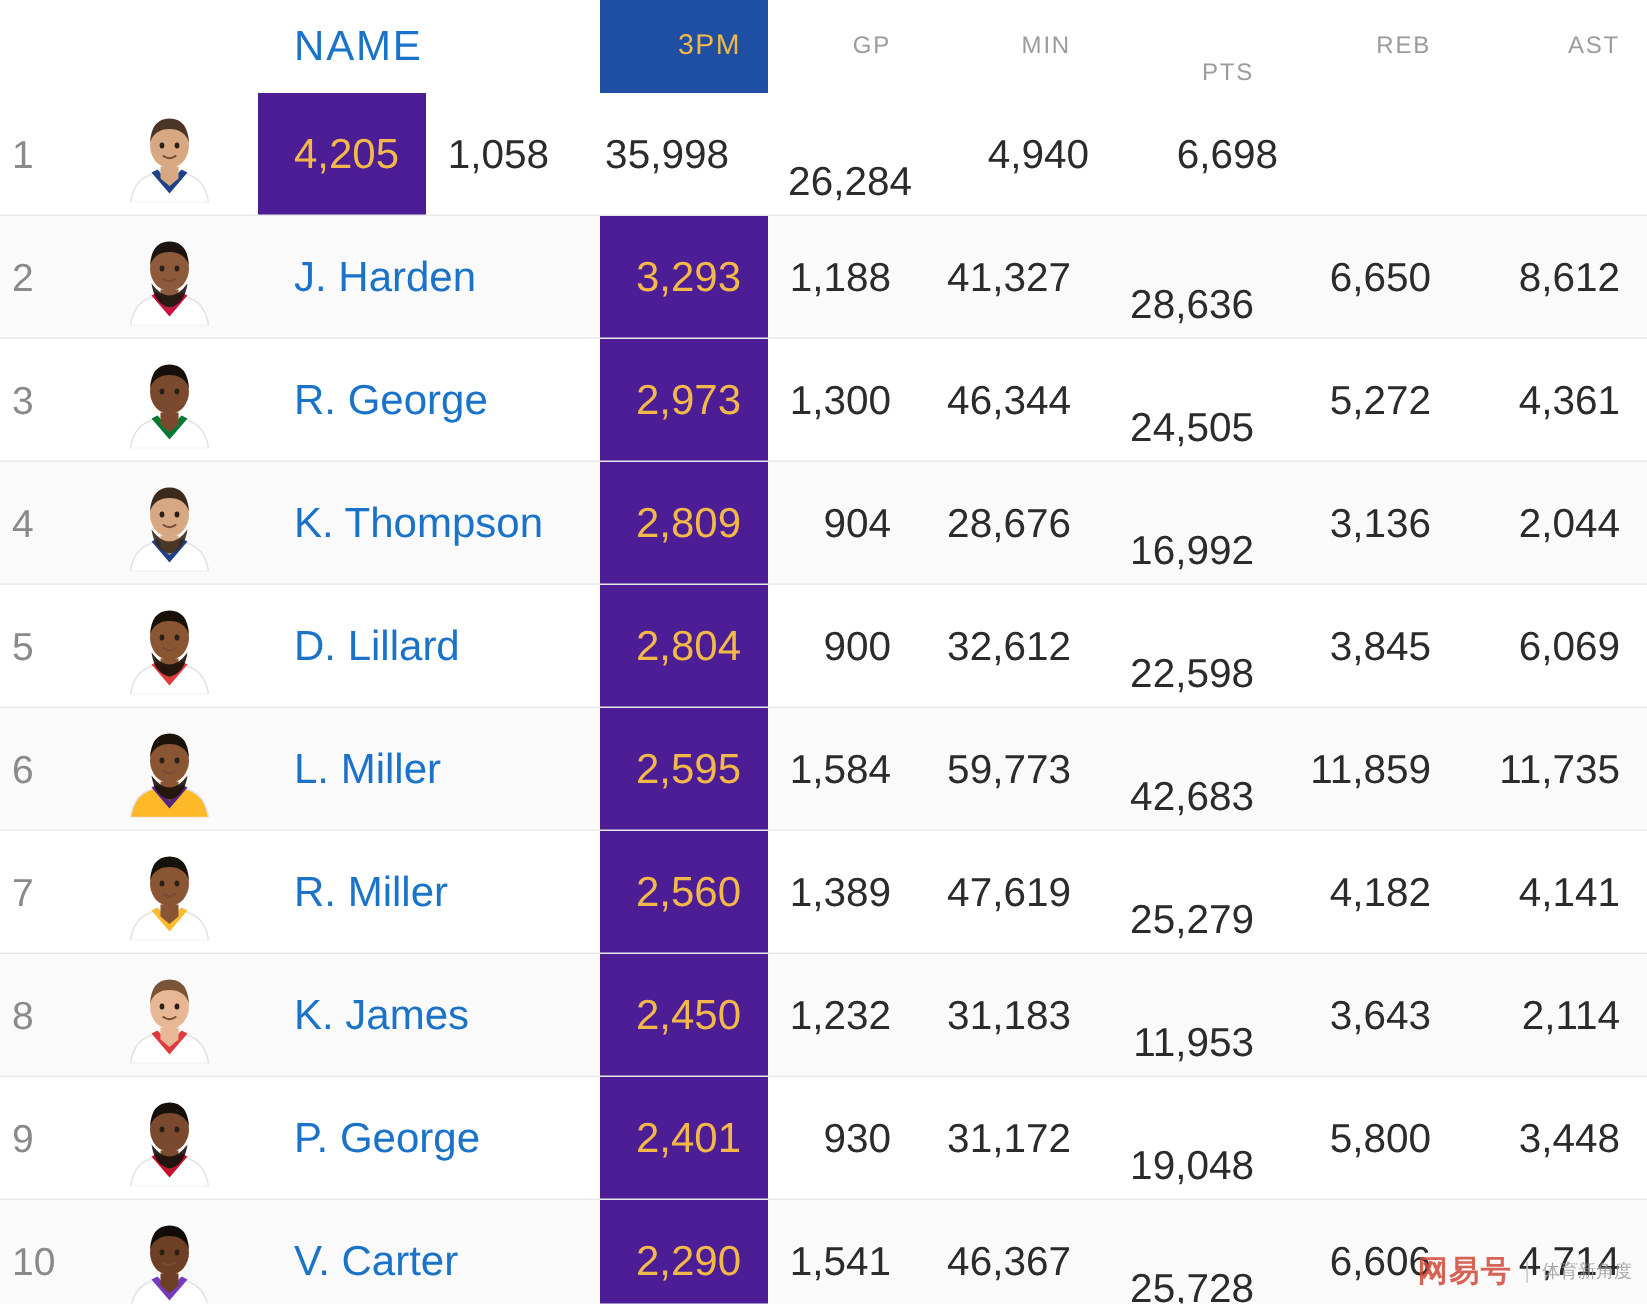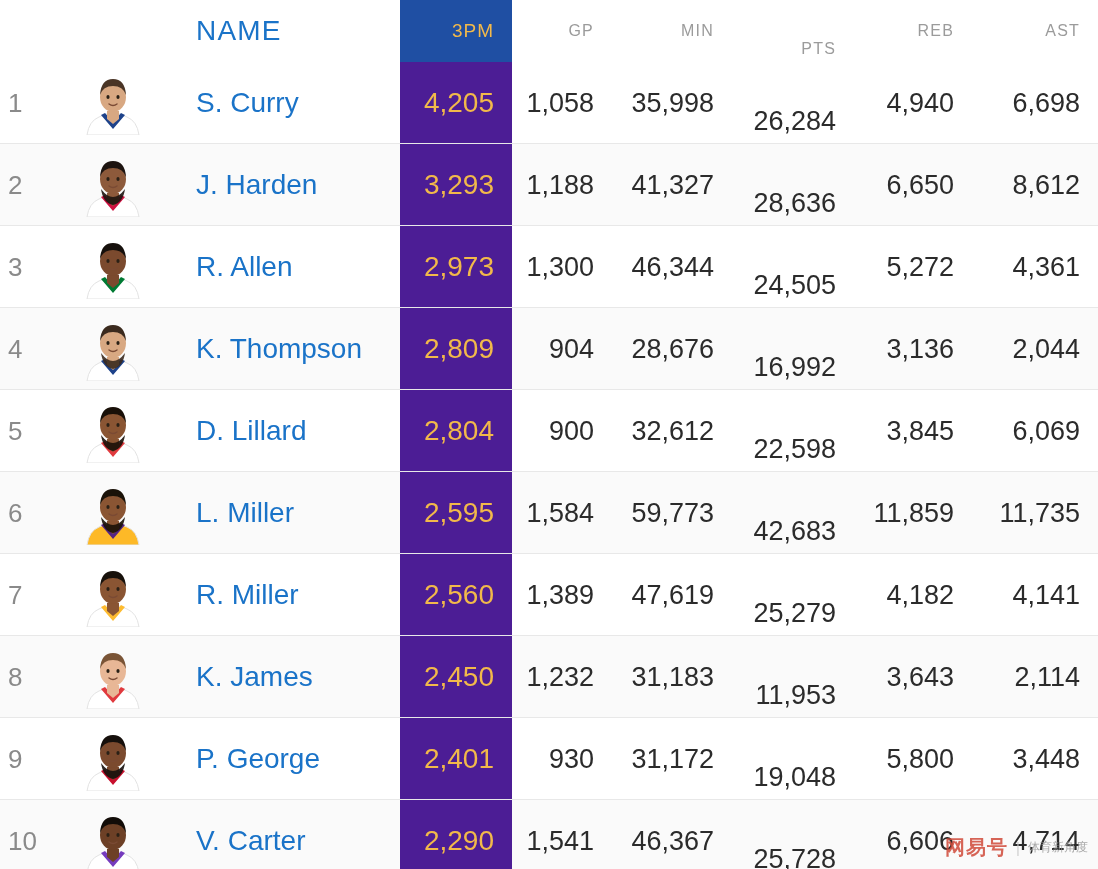--- a/index.html
+++ b/index.html
@@ -182,21 +182,20 @@
     <path d="M26 40 h12 v8 l-6 5 l-6 -5 z" fill="#d8a882"></path>
     <ellipse cx="32" cy="26" rx="13" ry="15" fill="#d8a882"></ellipse>
     <path d="M19 24 q1 -16 13 -16 q12 0 13 16 q-3 -9 -13 -9 q-10 0 -13 9 z" fill="#4a3526"></path>
 
     <ellipse cx="27" cy="26" rx="1.6" ry="2" fill="#2a2016"></ellipse>
     <ellipse cx="37" cy="26" rx="1.6" ry="2" fill="#2a2016"></ellipse>
     <path d="M28 33 q4 3 8 0" stroke="#7a4a34" stroke-width="1.4" fill="none" stroke-linecap="round"></path>
   </svg>
           </div>
         </div>
-        <div class="cell name col-name pad-l">S. Curry</div>
         <div class="threes col-3pm">4,205</div>
         <div class="cell col-gp pad-r">1,058</div>
         <div class="cell col-min pad-r">35,998</div>
         <div class="cell col-pts pad-r">26,284</div>
         <div class="cell col-reb pad-r">4,940</div>
         <div class="cell col-ast pad-r">6,698</div>
       </div>
       <div class="row alt">
         <div class="cell rank col-rank">2</div>
         <div class="col-photo">
@@ -232,21 +231,21 @@
     <path d="M26 40 h12 v8 l-6 5 l-6 -5 z" fill="#7b4a2e"></path>
     <ellipse cx="32" cy="26" rx="13" ry="15" fill="#7b4a2e"></ellipse>
     <path d="M19 24 q1 -16 13 -16 q12 0 13 16 q-3 -9 -13 -9 q-10 0 -13 9 z" fill="#16100c"></path>
 
     <ellipse cx="27" cy="26" rx="1.6" ry="2" fill="#2a2016"></ellipse>
     <ellipse cx="37" cy="26" rx="1.6" ry="2" fill="#2a2016"></ellipse>
     <path d="M28 33 q4 3 8 0" stroke="#7a4a34" stroke-width="1.4" fill="none" stroke-linecap="round"></path>
   </svg>
           </div>
         </div>
-        <div class="cell name col-name pad-l">R. Allen</div>
+        <div class="cell name col-name pad-l">R. George</div>
         <div class="threes col-3pm">2,973</div>
         <div class="cell col-gp pad-r">1,300</div>
         <div class="cell col-min pad-r">46,344</div>
         <div class="cell col-pts pad-r">24,505</div>
         <div class="cell col-reb pad-r">5,272</div>
         <div class="cell col-ast pad-r">4,361</div>
       </div>
       <div class="row alt">
         <div class="cell rank col-rank">4</div>
         <div class="col-photo">

